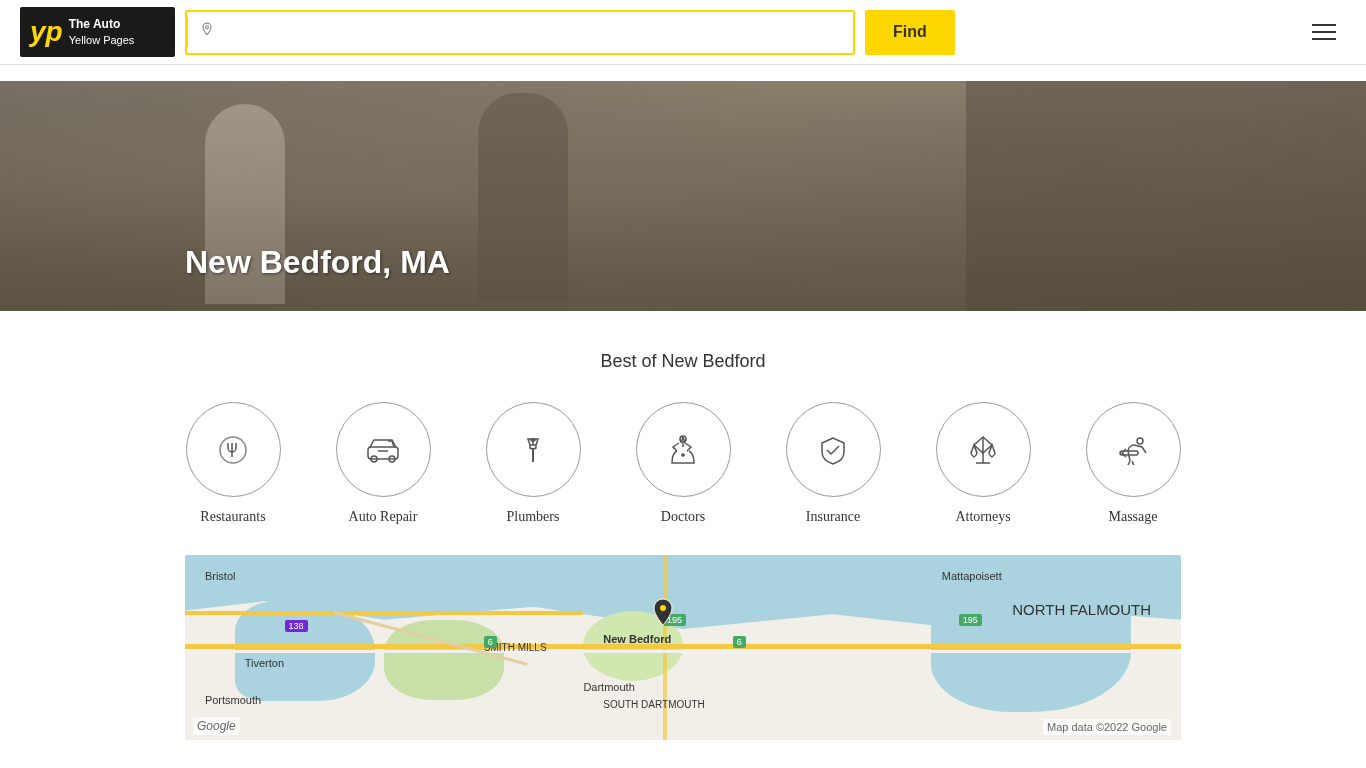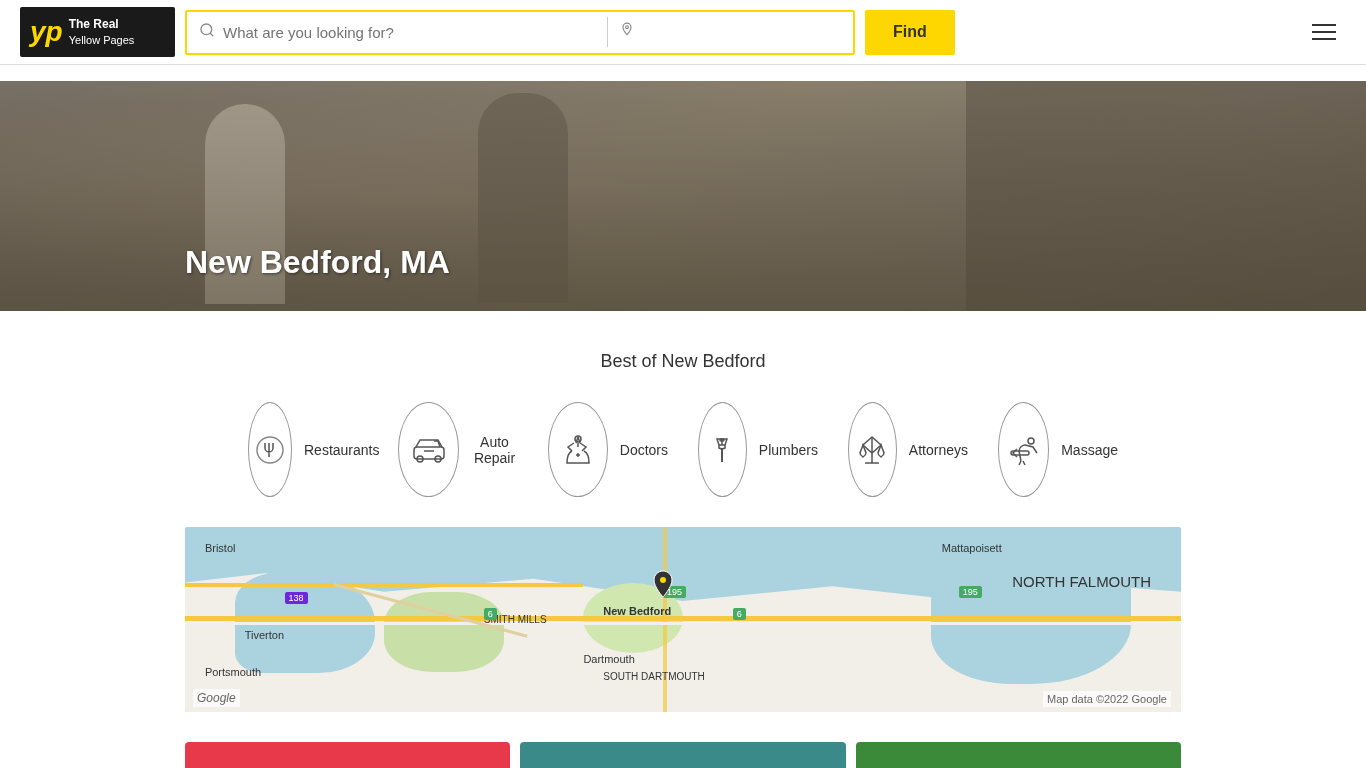--- a/index.html
+++ b/index.html
@@ -165,27 +165,28 @@
       margin-bottom: 30px;
     }
     .categories {
       display: flex;
       justify-content: center;
       gap: 30px;
       flex-wrap: nowrap;
     }
     .category-item {
       display: flex;
-      flex-direction: row;
+      flex-direction: column;
       align-items: center;
       gap: 12px;
       cursor: pointer;
       text-decoration: none;
       color: #333;
       width: 120px;
+      font-family: Liberation Serif, serif;
     }
     .category-circle {
       width: 95px;
       height: 95px;
       border-radius: 50%;
       border: 1.5px solid #999;
       display: flex;
       align-items: center;
       justify-content: center;
       background: #fff;
@@ -277,35 +278,26 @@
     .card-teal { background: #3a8a8a; }
     .card-green { background: #3a8a3a; }
   </style>
 </head>
 <body>
 
 <header class="header">
   <div class="logo-box">
     <span class="logo-yp">yp</span>
     <div class="logo-text">
-      <div class="real">The Real</div>
+      <div class="real">The Auto</div>
       <div>Yellow Pages</div>
     </div>
   </div>
 
   <div class="search-bar">
-    <div class="search-what">
-      <span class="search-icon-svg">
-        <svg width="16" height="16" viewBox="0 0 24 24" fill="none" stroke="#888" stroke-width="2">
-            <circle cx="11" cy="11" r="8"></circle>
-            <line x1="21" y1="21" x2="16.65" y2="16.65"></line>
-          </svg>
-      </span>
-      <input type="text" placeholder="What are you looking for?" style="">
-    </div>
     <div class="search-divider"></div>
     <div class="search-where">
       <span class="location-icon">
         <svg width="14" height="16" viewBox="0 0 24 28" fill="none" stroke="#888" stroke-width="2">
             <path d="M12 2C8.13 2 5 5.13 5 9c0 5.25 7 13 7 13s7-7.75 7-13c0-3.87-3.13-7-7-7z"></path>
             <circle cx="12" cy="9" r="2.5"></circle>
           </svg>
       </span>
       <input type="text" style="">
     </div>
@@ -361,45 +353,54 @@
           <path d="M26 12h4l2 6" stroke="#555" fill="none"></path>
           <path d="M16 22h10" stroke="#555"></path>
         </svg>
       </div>
       <span class="category-label">Auto Repair</span>
     </a>
 
     <a class="category-item">
       <div class="category-circle">
         <svg viewBox="0 0 42 42">
+          <path d="M21 10 v6 M18 16 h6 v3 a6 6 0 01-6 0 v-3z" stroke="#555" fill="none"></path>
+          <path d="M18 16 L16 10 h10 L24 16" stroke="#555" fill="none"></path>
+          <rect x="19" y="10" width="4" height="2" rx="1" stroke="#555" fill="none"></rect>
+          <path d="M21 19 v14" stroke="#555" stroke-width="2"></path>
+        </svg>
+      </div>
+      <span class="category-label">Plumbers</span>
+    </a>
+
+    <a class="category-item">
+      <div class="category-circle">
+        <svg viewBox="0 0 42 42">
           <path d="M21 8 l-2 6 m4 0 l-2-6" stroke="#555" fill="none"></path>
           <path d="M17 14 l-6 4 4 4 m8-8 l6 4-4 4" stroke="#555" fill="none"></path>
           <path d="M21 14v4" stroke="#555" fill="none"></path>
           <circle cx="21" cy="10" r="3" stroke="#555" fill="none"></circle>
           <path d="M15 22 c-4 2-5 8-5 12h22c0-4-1-10-5-12" stroke="#555" fill="none"></path>
           <line x1="19" y1="26" x2="23" y2="26" stroke="#555"></line>
           <line x1="21" y1="24" x2="21" y2="28" stroke="#555"></line>
         </svg>
       </div>
       <span class="category-label">Doctors</span>
     </a>
 
-    <a class="category-item">
-      <div class="category-circle">
-        <svg viewBox="0 0 42 42">
-          <path d="M21 10 v6 M18 16 h6 v3 a6 6 0 01-6 0 v-3z" stroke="#555" fill="none"></path>
-          <path d="M18 16 L16 10 h10 L24 16" stroke="#555" fill="none"></path>
-          <rect x="19" y="10" width="4" height="2" rx="1" stroke="#555" fill="none"></rect>
-          <path d="M21 19 v14" stroke="#555" stroke-width="2"></path>
-        </svg>
-      </div>
-      <span class="category-label">Plumbers</span>
-    </a>
-
-
+
+    <a class="category-item">
+      <div class="category-circle">
+        <svg viewBox="0 0 42 42">
+          <path d="M21 9 L10 14 v9 c0 6 5 10 11 12 c6-2 11-6 11-12 v-9 Z" stroke="#555" fill="none"></path>
+          <path d="M15 21 l4 4 8-8" stroke="#555" fill="none"></path>
+        </svg>
+      </div>
+      <span class="category-label">Insurance</span>
+    </a>
 
     <a class="category-item">
       <div class="category-circle">
         <svg viewBox="0 0 42 42">
           <path d="M21 8 v26" stroke="#555" stroke-width="1.5"></path>
           <path d="M21 8 l-9 8 9 8 9-8 Z" stroke="#555" fill="none"></path>
           <path d="M12 16 l-3 8 c0 2 3 4 3 4 s3-2 3-4Z" stroke="#555" fill="none"></path>
           <path d="M30 16 l-3 8 c0 2 3 4 3 4 s3-2 3-4Z" stroke="#555" fill="none"></path>
           <line x1="14" y1="34" x2="28" y2="34" stroke="#555" stroke-width="1.5"></line>
         </svg>

